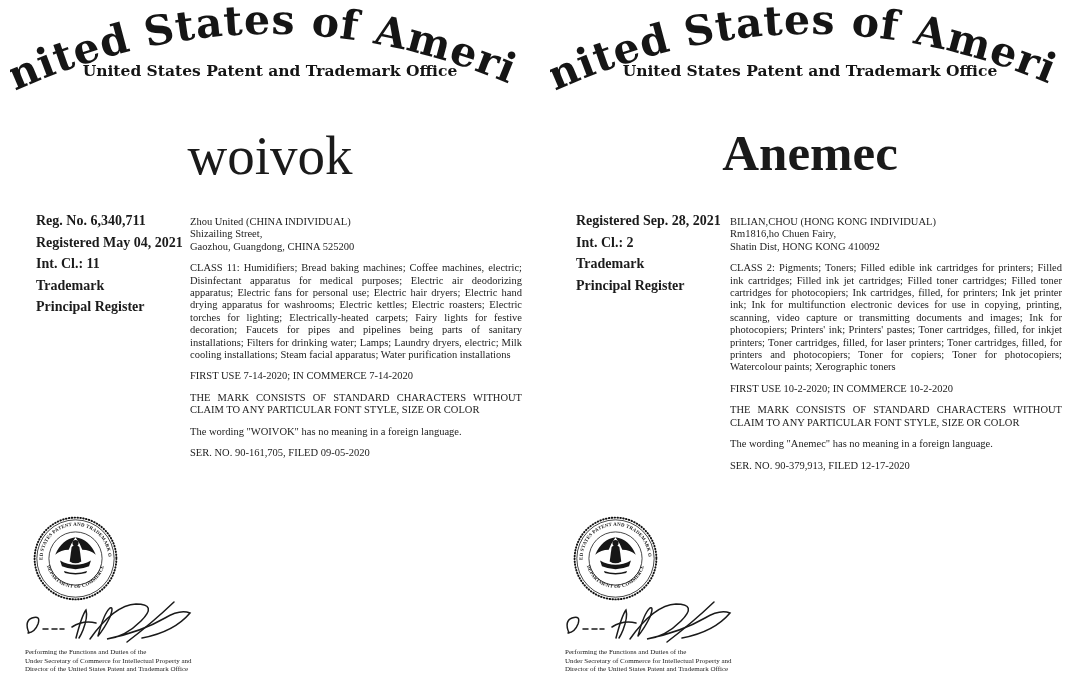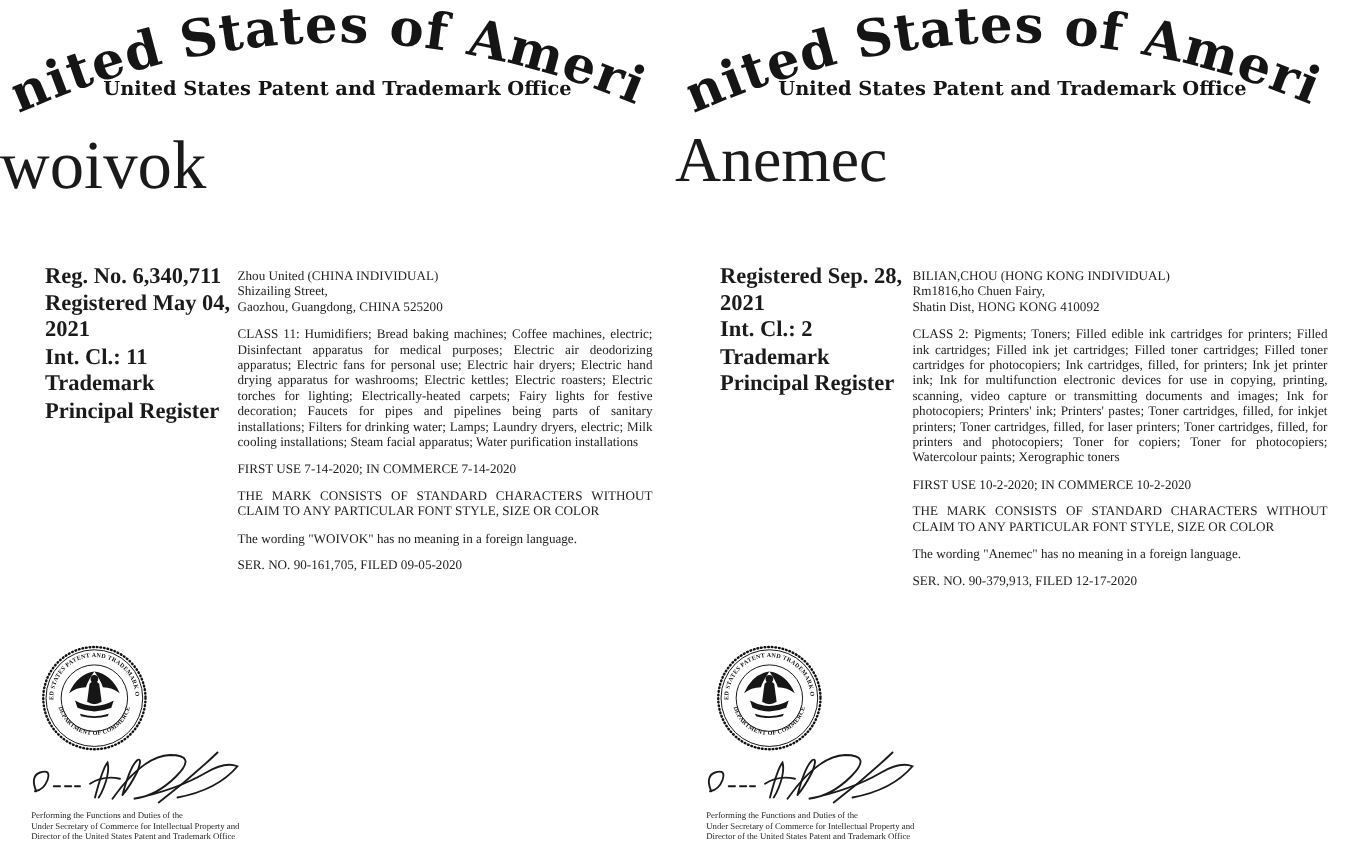--- a/index.html
+++ b/index.html
@@ -7,27 +7,27 @@
   body { width:1080px; height:681px; font-family:"Liberation Serif", serif; color:#1c1c1c; }
   .page { position:relative; width:1080px; height:681px; background:#fff; overflow:hidden; }
   .cert { position:absolute; top:0; width:540px; height:681px; }
   .cert.left { left:0; }
   .cert.right { left:540px; }
 
   .arch-svg { position:absolute; left:10px; top:2px; width:520px; height:90px; }
   .arch-title { font-family:"DejaVu Serif", serif; font-weight:bold; font-size:41px; fill:#151515; letter-spacing:1px; }
   .arch-sub { font-family:"DejaVu Serif", serif; font-weight:bold; font-size:15.5px; fill:#151515; }
 
-  .mark-name { position:absolute; top:100px; left:0; width:100%; 
+  .mark-name { position:absolute; top:124px; left:0; width:100%; text-align:center;
                font-family:"Liberation Serif", serif; color:#1a1a1a; }
   .cert.left  .mark-name { font-size:55px; }
-  .cert.right .mark-name { font-size:51px; }
+  .cert.right .mark-name { font-size:51px;font-weight:bold; }
 
   .info-col { position:absolute; left:36px; top:210px; width:152px;
-              font-weight:bold; font-size:18px; line-height:21.5px; color:#1b1b1b; }
+              font-weight:bold; font-size:14px; line-height:21.5px; color:#1b1b1b; }
 
   .details-col { position:absolute; left:190px; top:216px; width:332px;
                  font-size:10.5px; line-height:12.4px; color:#222; }
   .details-col .para { text-align:justify; }
   .owner-block { margin-bottom:9px; }
   .spacer { height:9px; }
 
   .seal-svg { position:absolute; left:32px; top:515px; width:87px; height:87px; }
   .seal-ring-text { font-family:"Liberation Serif", serif; font-weight:bold; font-size:5px; fill:#111; letter-spacing:0.25px; }
 

